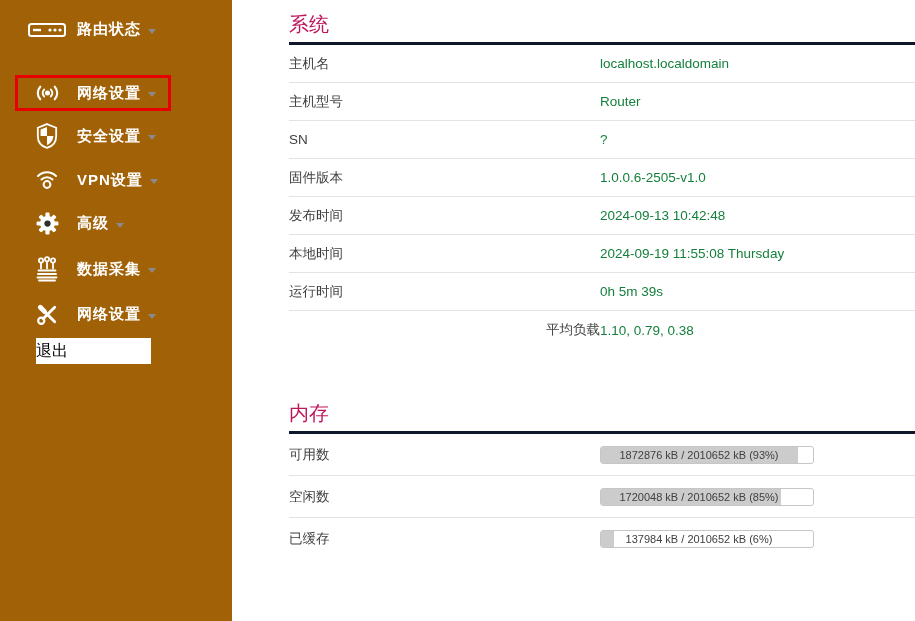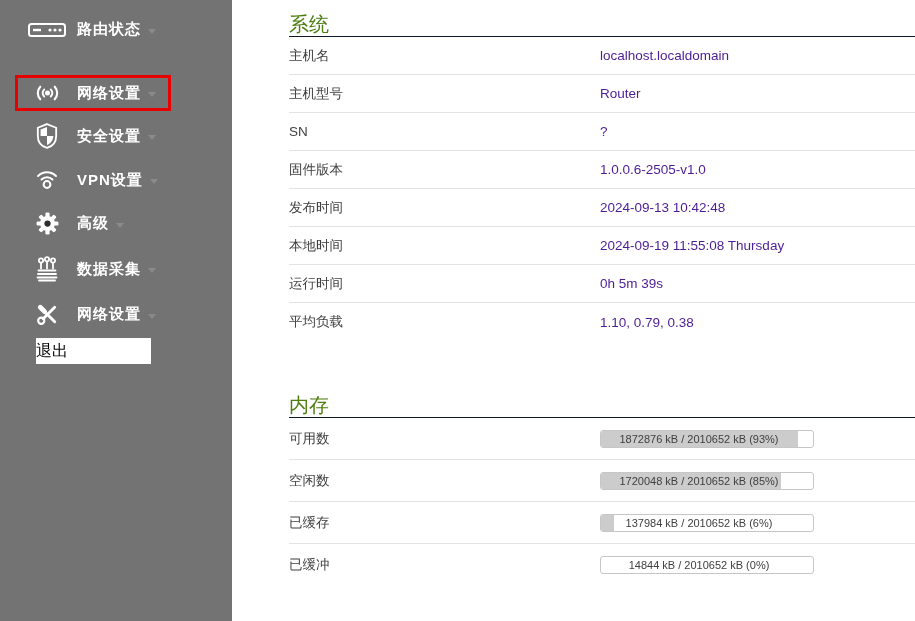--- a/index.html
+++ b/index.html
@@ -1,45 +1,45 @@
 <!DOCTYPE html>
 <html><head>
 <meta charset="utf-8">
 <style>
   * { margin:0; padding:0; box-sizing:border-box; }
   html,body { width:915px; height:621px; overflow:hidden; background:#fff;
     font-family:"Liberation Sans","DejaVu Sans",sans-serif; }
 
   
   .sidebar { position:absolute; left:0; top:0; width:232px; height:621px;
-    background:#737373; padding-top:12px; }
+    background:#a16207; padding-top:12px; }
   .nav-item { display:flex; align-items:center; width:fit-content;
     margin:0 0 4px 15px; padding:5px 12px 5px 9px;
     border:3px solid transparent; cursor:pointer; }
   .nav-item.highlighted { border-color:#e60000;margin-top:28px; }
   .nav-icon { width:40px; display:flex; justify-content:center; align-items:center; }
   .nav-label { color:#ffffff; font-size:15px; font-weight:bold; margin-left:10px;
     letter-spacing:1px; white-space:nowrap; }
   .caret { width:0; height:0; border-left:4px solid transparent;
     border-right:4px solid transparent; border-top:5px solid #8a8a8a;
     margin-left:7px; margin-top:3px; }
   .logout-btn { position:absolute; left:36px; top:338px; width:115px; height:26px;
     background:#ffffff; color:#000000; font-size:16px; line-height:26px;
     cursor:pointer; }
 
   
   .main { position:absolute; left:232px; top:0; width:683px; height:621px;
     background:#fff; padding:12px 0 0 57px; }
-  .section-title { color:#4d7c0f; font-size:20px; line-height:24px;
-    border-bottom:1px solid #0f172a; font-weight:400; }
+  .section-title { color:#be185d; font-size:20px; line-height:24px;
+    padding-bottom:6px; border-bottom:3px solid #0f172a; font-weight:400; }
   .kv-row { display:flex; align-items:center; height:38px;
     border-bottom:1px solid #e3e3e3; }
-  .kv-row:last-child { border-bottom:none; }
+  .kv-row:last-child { border-bottom:none;text-align:right; }
   .kv-label { width:311px; font-size:13.5px; color:#404040; flex-shrink:0; }
-  .kv-value { font-size:13.5px; color:#4c1d95; }
+  .kv-value { font-size:13.5px; color:#15803d; }
   .memory-section { margin-top:52px; }
   .mem-row { display:flex; align-items:center; height:42px;
     border-bottom:1px solid #e3e3e3; }
   .mem-row:last-child { border-bottom:none; }
   .progressbar { position:relative; width:214px; height:18px;
     border:1px solid #c6c6c6; border-radius:3px; background:#fff; overflow:hidden; }
   .progressbar .fill { position:absolute; left:0; top:0; bottom:0;
     background:#cccccc; }
   .progressbar .bar-text { position:absolute; left:0; right:16px; top:0;
     text-align:center; font-size:11px; line-height:16px; color:#404040;
@@ -217,22 +217,15 @@
         <div class="bar-text">1720048 kB / 2010652 kB (85%)</div>
       </div>
     </div>
     <div class="mem-row">
       <div class="kv-label">已缓存</div>
       <div class="progressbar">
         <div class="fill" style="width: 6%;"></div>
         <div class="bar-text">137984 kB / 2010652 kB (6%)</div>
       </div>
     </div>
-    <div class="mem-row">
-      <div class="kv-label">已缓冲</div>
-      <div class="progressbar">
-        <div class="fill" style="width: 0%;"></div>
-        <div class="bar-text">14844 kB / 2010652 kB (0%)</div>
-      </div>
-    </div>
   </div>
 
 </div>
 
 </body></html>

